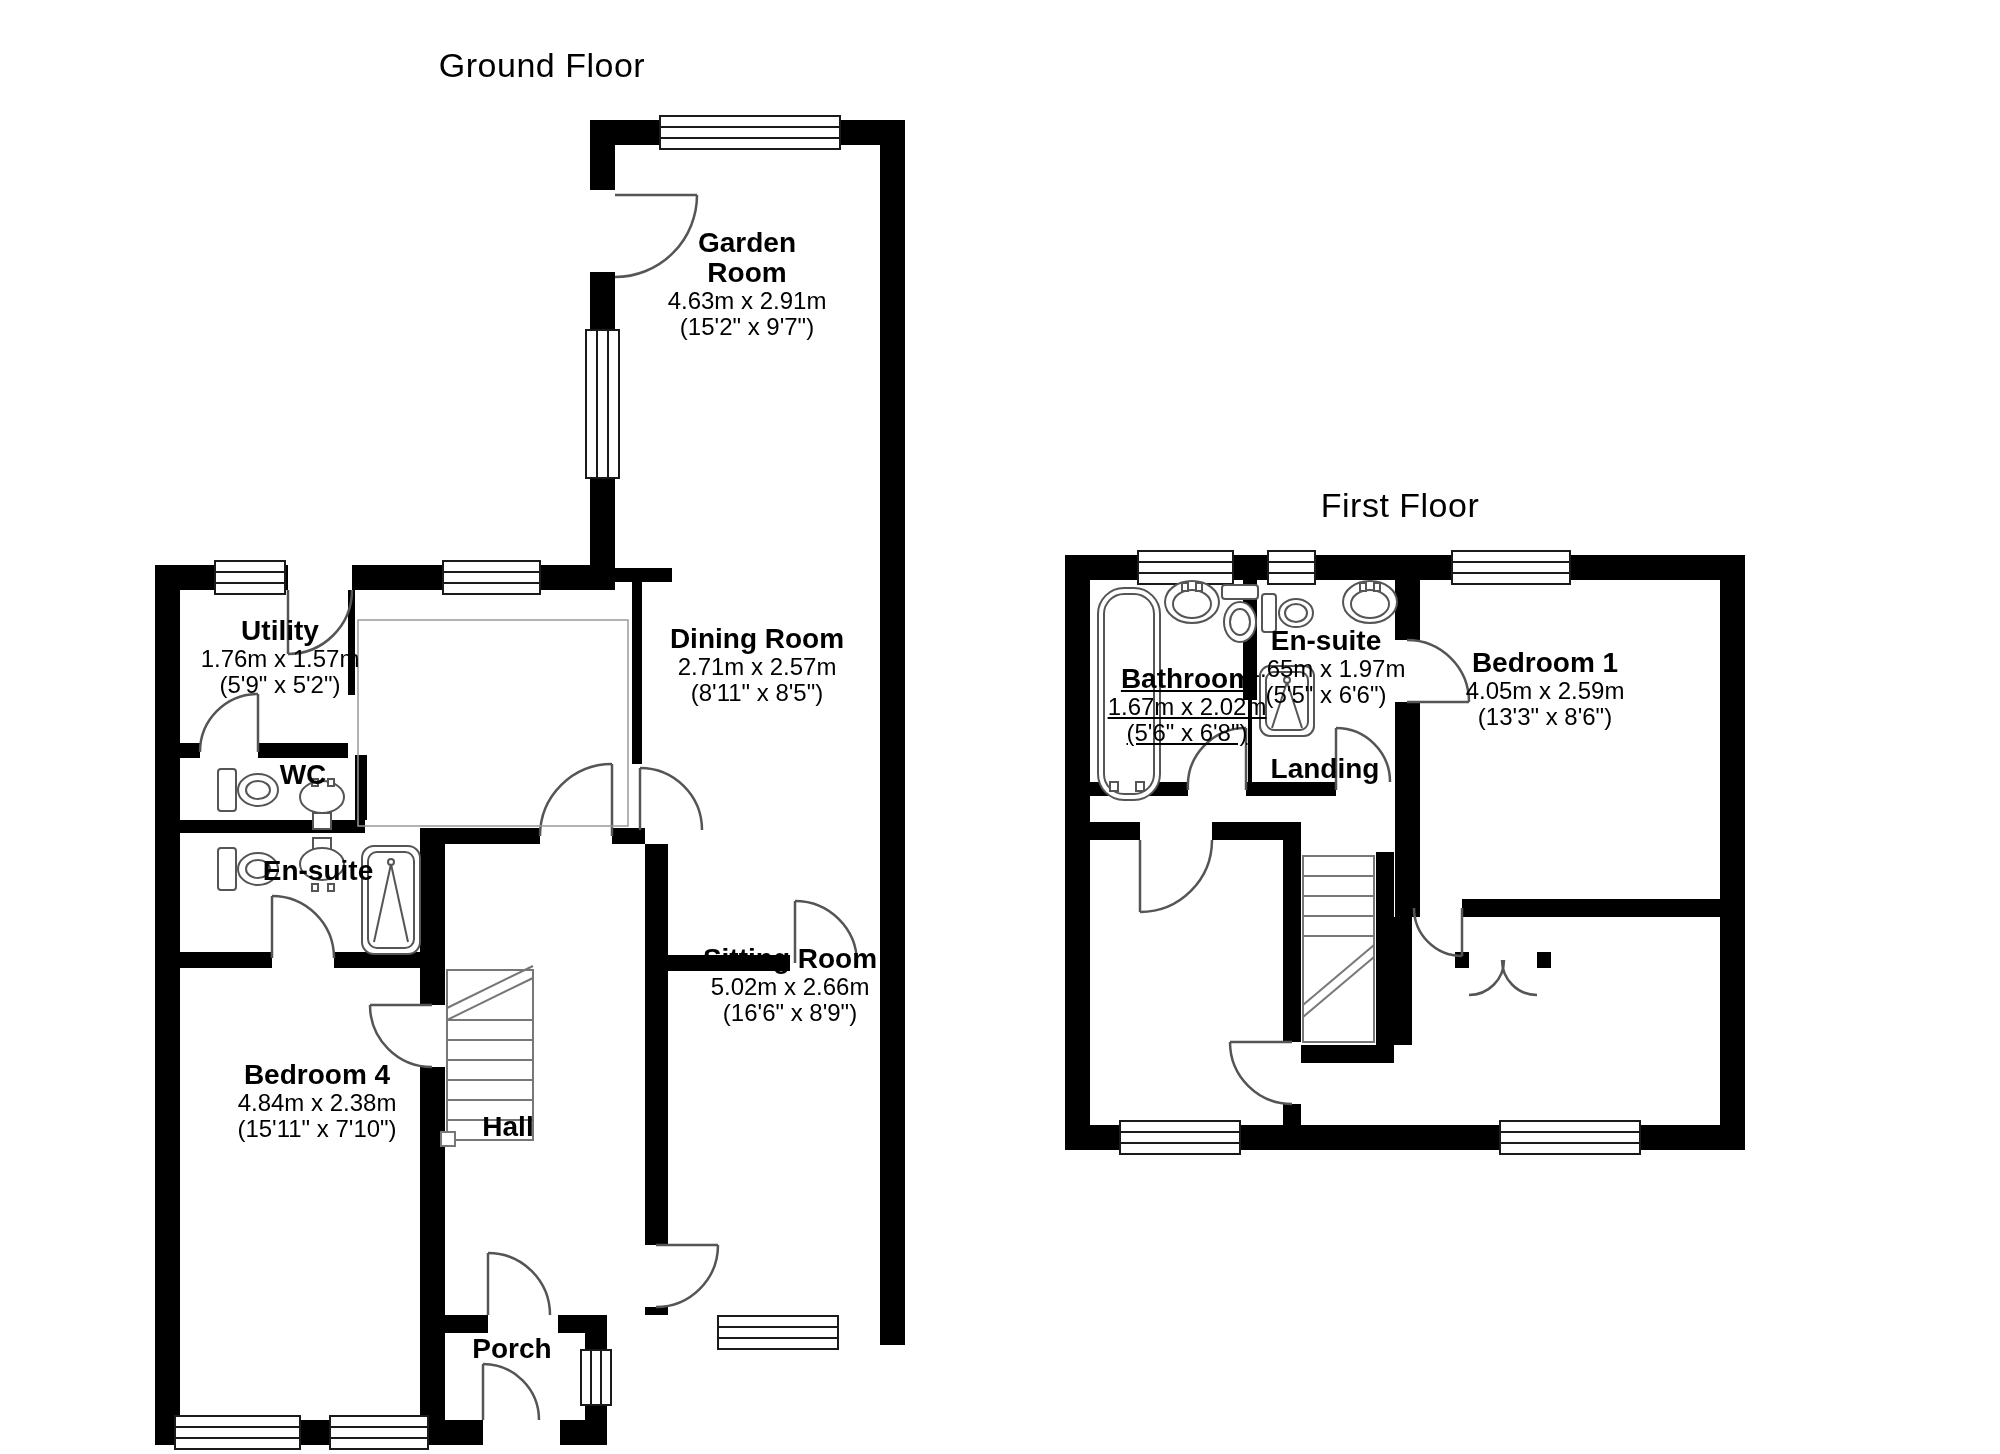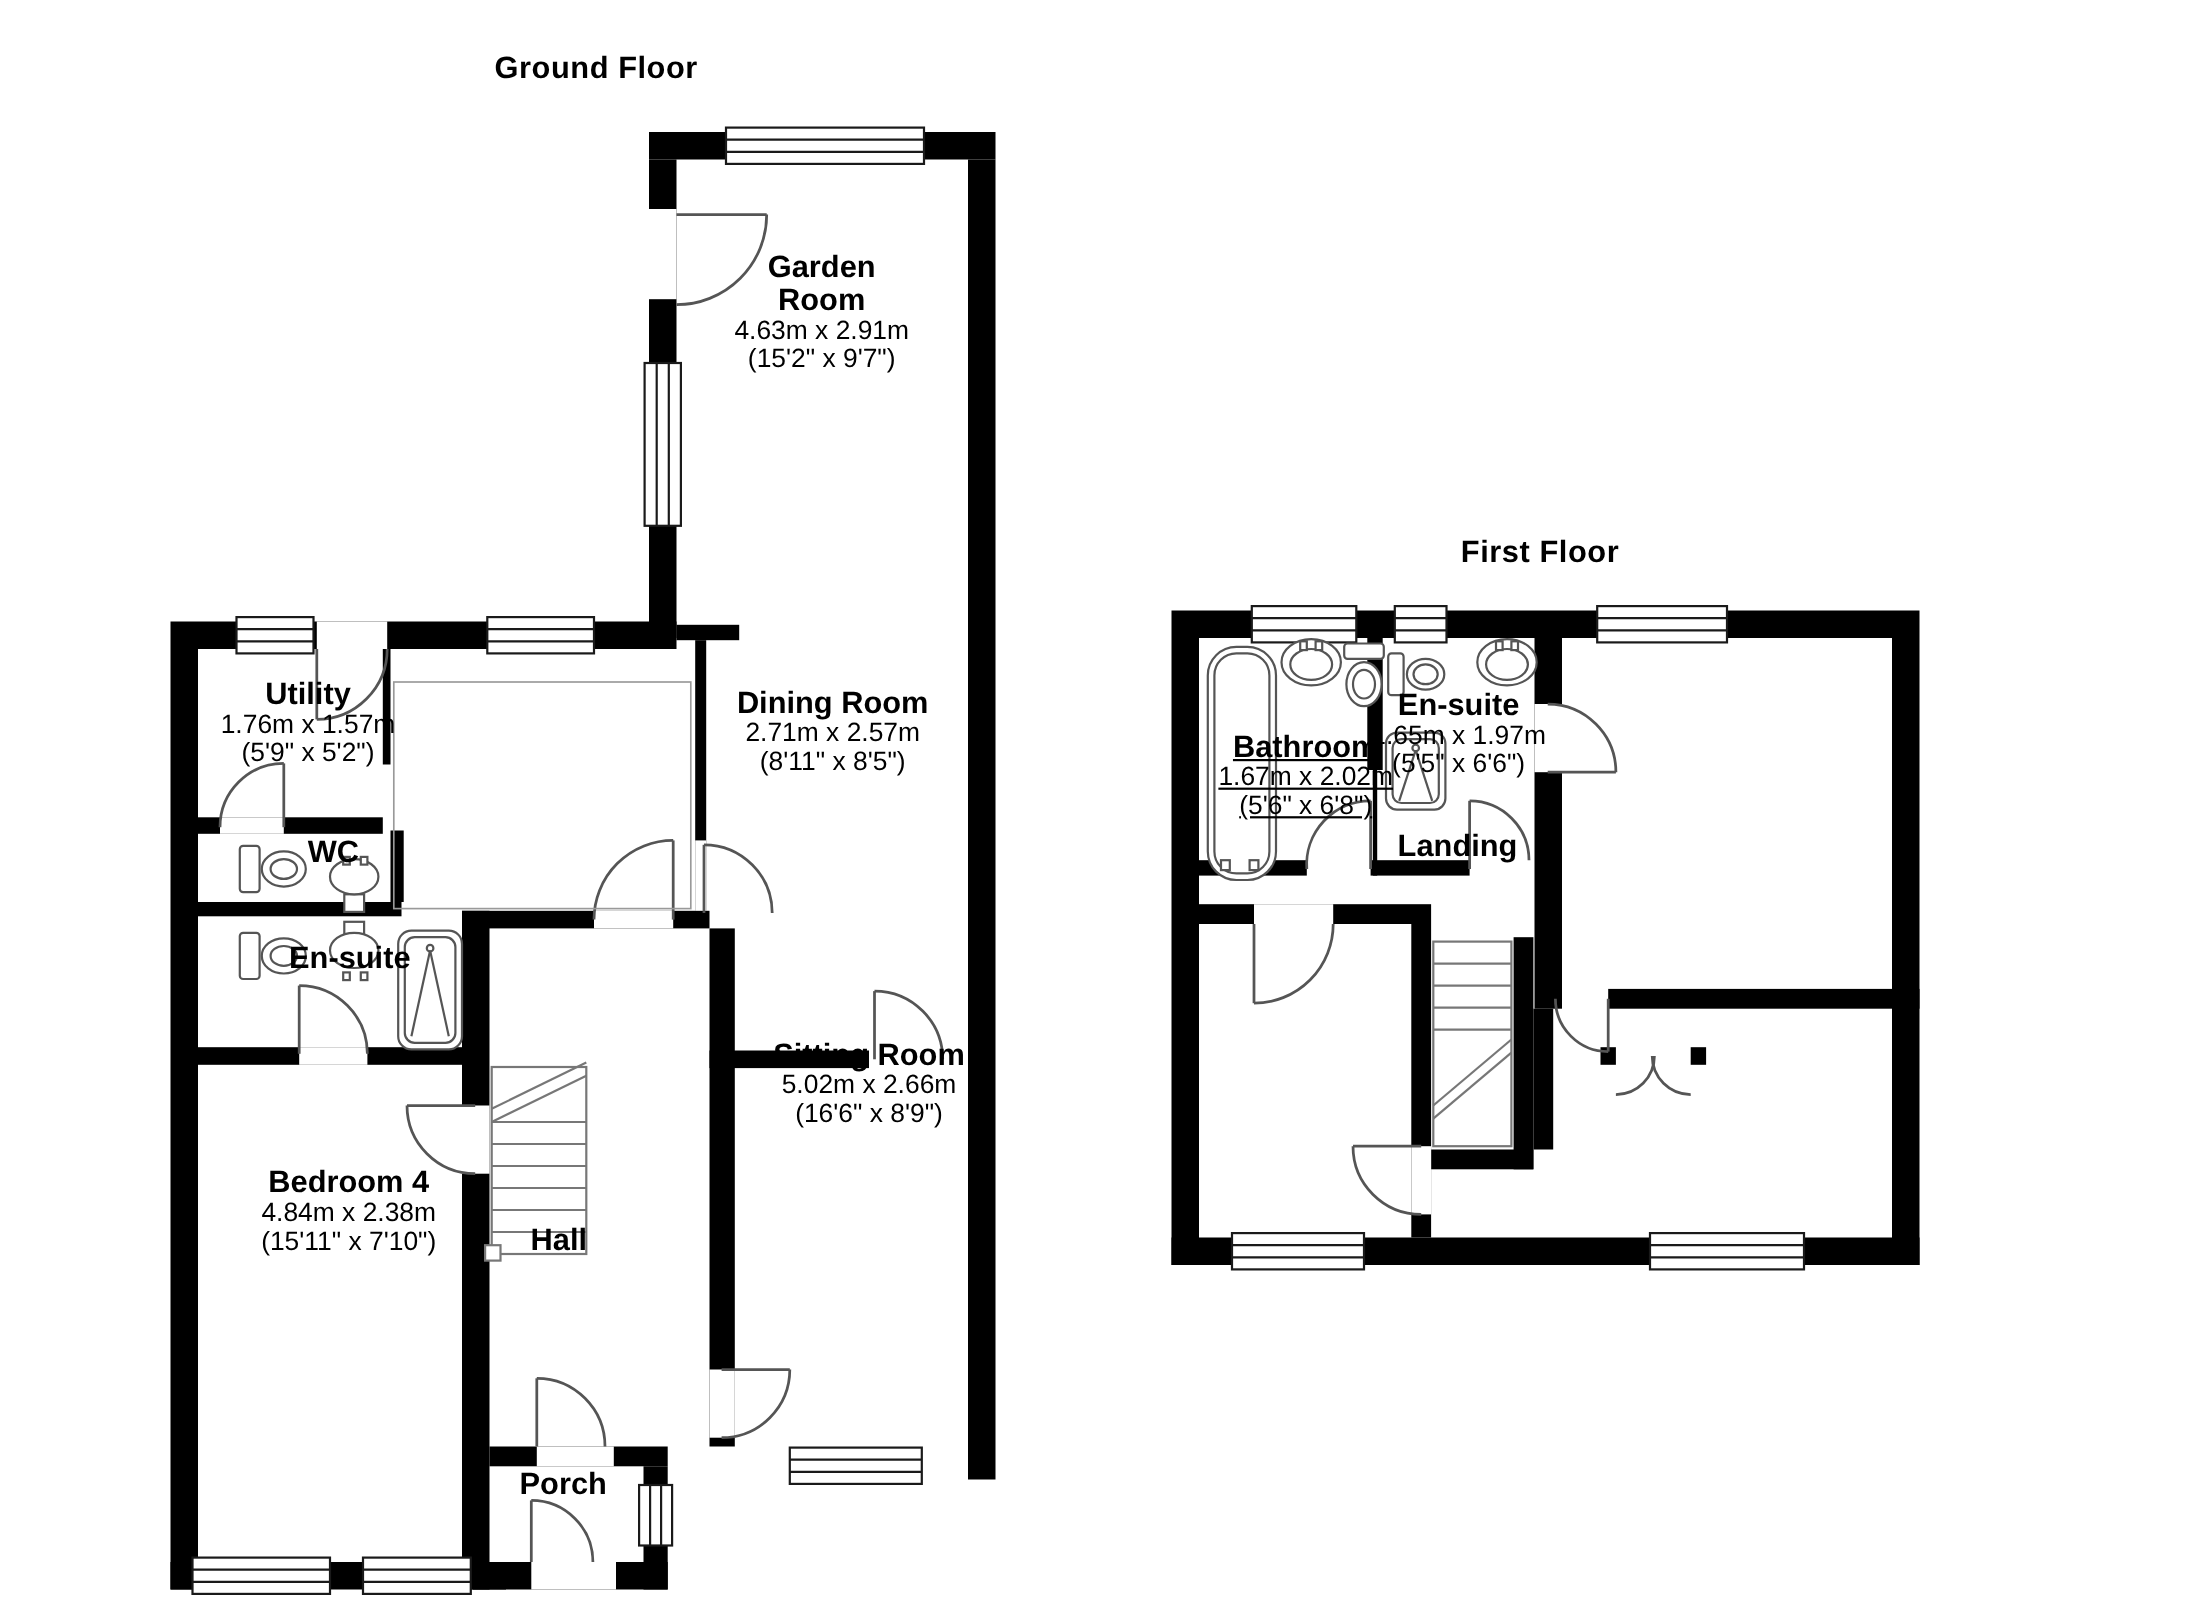--- a/index.html
+++ b/index.html
@@ -1,19 +1,19 @@
 <!DOCTYPE html>
 <html><head>
 <meta charset="utf-8">
 <style>
   html,body{margin:0;padding:0;background:#fff;}
   #plan-root{position:relative;width:2000px;height:1454px;background:#fff;
     font-family:"Liberation Sans", sans-serif;color:#000;overflow:hidden;}
   #plan-svg{position:absolute;left:0;top:0;}
-  .floor-title{position:absolute;transform:translateX(-50%);font-size:28px;font-weight:700;
+  .floor-title{position:absolute;transform:translateX(-50%);font-size:34px;font-weight:400;
     white-space:nowrap;letter-spacing:0.5px;}
   .room-label{position:absolute;transform:translateX(-50%);text-align:center;line-height:1.08;}
   .room-name{font-size:28px;font-weight:700;}
   .room-name.nowrap{white-space:nowrap;}
   .room-label.narrow .room-name{width:185px;margin:0 auto;}
   .room-dim{font-size:24px;font-weight:400;white-space:nowrap;}
 </style>
 </head>
 <body>
 
@@ -388,20 +388,25 @@
     <div class="room-dim">1.67m x 2.02m</div>
     <div class="room-dim">(5'6" x 6'8")</div>
   </div>
 
   <div class="room-label" style="left:1326px;top:626px;">
     <div class="room-name nowrap">En-suite</div>
     <div class="room-dim">1.65m x 1.97m</div>
     <div class="room-dim">(5'5" x 6'6")</div>
   </div>
 
+  <div class="room-label" style="left:1545px;top:648px;">
+    <div class="room-name nowrap">Bedroom 1</div>
+    <div class="room-dim">4.05m x 2.59m</div>
+    <div class="room-dim">(13'3" x 8'6")</div>
+  </div>
 
   <div class="room-label" style="left:1325px;top:754px;">
     <div class="room-name nowrap">Landing</div>
   </div>
 
 
 
 </div>
 
 </body></html>

